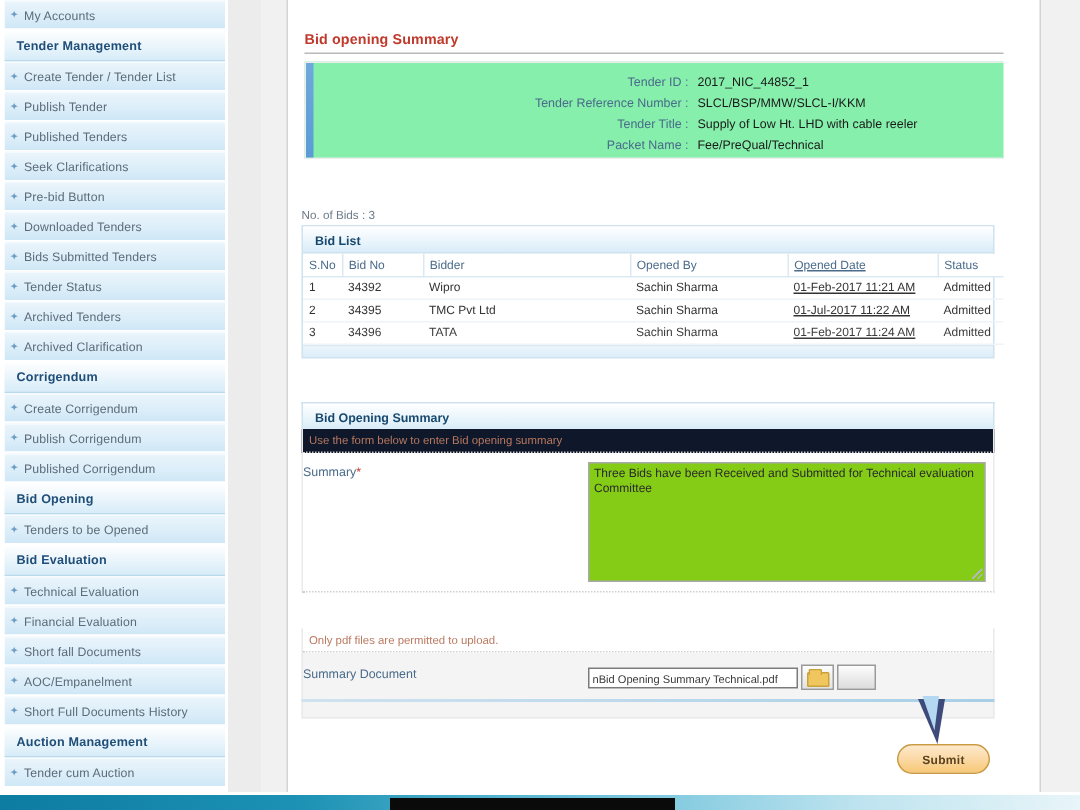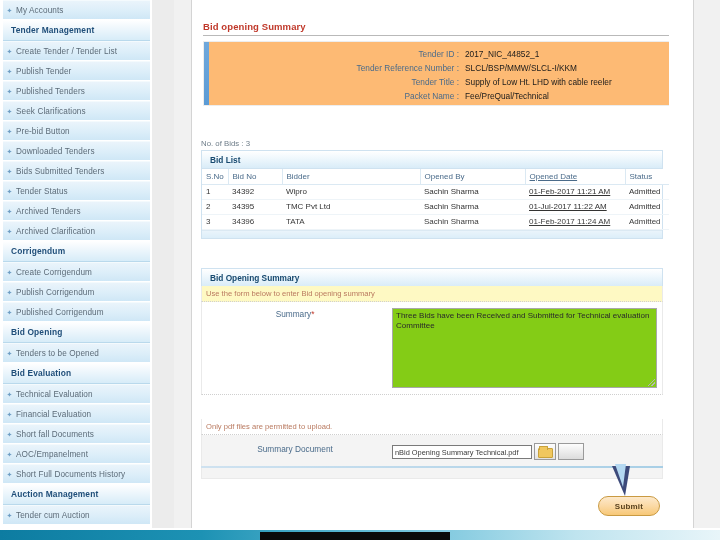--- a/index.html
+++ b/index.html
@@ -110,21 +110,21 @@
     position: absolute;
     height: 1px;
     background: #b9b9b9;
   }
 
   
   #tender-panel {
     position: absolute;
     left: 10px; top: 41px;
     width: 470px; height: 65px;
-    background: #fdba74;
+    background: #86efac;
     border: 1px solid #ededed;
   }
   #tender-panel .accent {
     position: absolute;
     left: 0; top: 0;
     width: 5px; height: 100%;
     background: linear-gradient(to bottom,#6fa8dc,#5b9bd5);
   }
   .det-row {
     position: relative;
@@ -230,34 +230,34 @@
     border: 1px solid #cfe2f0;
     border-bottom: none;
   }
   #bos .bos-note {
     font-size: 7.6px;
     color: #b9795f;
     padding: 3px 0 3px 4px;
     border-bottom: 1px dotted #cfcfcf;
     border-left: 1px solid #eaeaea;
     border-right: 1px solid #eaeaea;
-    background: #fef9c3;
+    background: #0f172a;
   }
   #bos .form-row {
     display: flex;
     align-items: flex-start;
     padding: 6px 0 6px 0;
     border-bottom: 1px dotted #cfcfcf;
     border-left: 1px solid #eaeaea;
     border-right: 1px solid #eaeaea;
     background: #ffffff;
   }
   .form-label {
     width: 190px;
-    text-align: center;
+    text-align: left;
     font-size: 8.3px;
     color: #4a6b8a;
     padding-right: 4px;
     padding-top: 1px;
     white-space: nowrap;
   }
   .req-star { color: #c0392b; }
   .summary-box {
     width: 265px;
     height: 80px;

